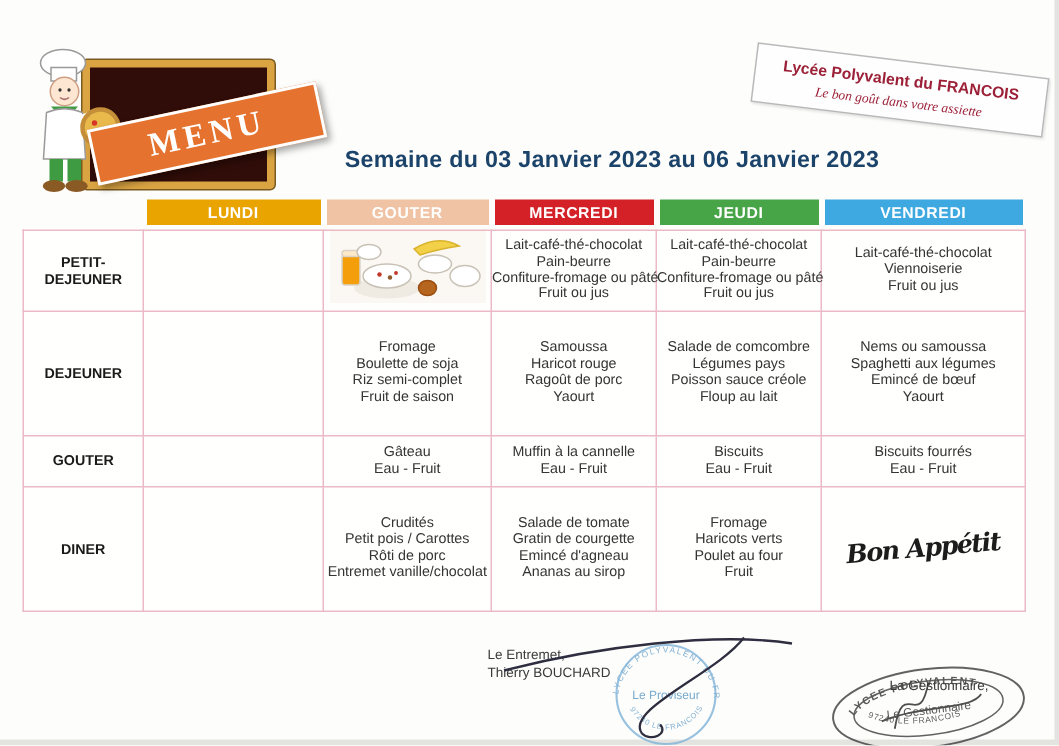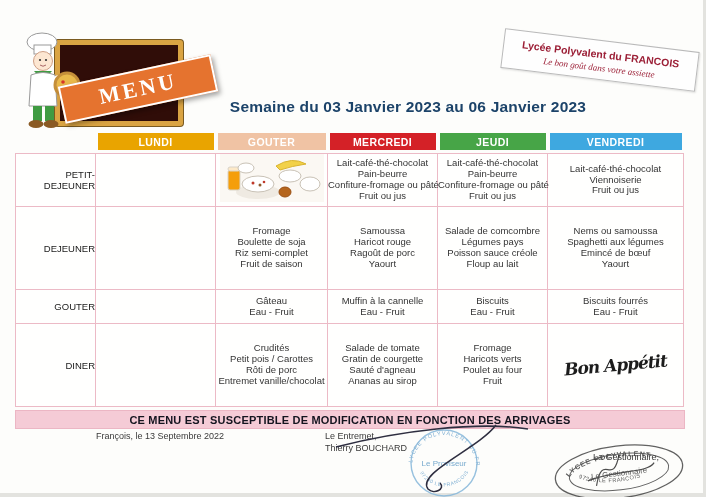--- a/index.html
+++ b/index.html
@@ -54,21 +54,21 @@
     color:#fff; font-weight:bold; font-size:10.5px; letter-spacing:.4px;
   }
   .menu-table tbody th, .menu-table tbody td{
     border:1px solid #ecbac6; background:#fffffe; vertical-align:middle; padding:0;margin-top:21px;
   }
   .menu-table tbody tr:nth-child(1){height:53px;}
   .menu-table tbody tr:nth-child(2){height:83px;}
   .menu-table tbody tr:nth-child(3){height:34px;}
   .menu-table tbody tr:nth-child(4){height:83px;}
   .row-label{
-    font-size:9.5px; font-weight:normal; color:#1a1a1a; text-align:right;
+    font-size:9.5px; font-weight:bold; color:#1a1a1a; text-align:center;
   }
   .cell-items{text-align:center;}
   .cell-items .inner{
     display:flex; flex-direction:column; justify-content:space-around;
     height:100%; padding:3px 0;
   }
   .menu-item{font-size:9.5px; color:#343434; white-space:nowrap; line-height:1.15;}
   .cell-image{text-align:center;}
   .cell-script{text-align:center;}
   .script-text{
@@ -278,42 +278,38 @@
               <div class="menu-item">Crudités</div>
               <div class="menu-item">Petit pois / Carottes</div>
               <div class="menu-item">Rôti de porc</div>
               <div class="menu-item">Entremet vanille/chocolat</div>
             </div>
           </td>
           <td class="cell-items">
             <div class="inner">
               <div class="menu-item">Salade de tomate</div>
               <div class="menu-item">Gratin de courgette</div>
-              <div class="menu-item">Sauté d'agneau</div>
+              <div class="menu-item">Emincé d'agneau</div>
               <div class="menu-item">Ananas au sirop</div>
             </div>
           </td>
           <td class="cell-items">
             <div class="inner">
               <div class="menu-item">Fromage</div>
               <div class="menu-item">Haricots verts</div>
               <div class="menu-item">Poulet au four</div>
               <div class="menu-item">Fruit</div>
             </div>
           </td>
           <td class="cell-script"><div class="script-text">Bon Appétit</div></td>
         </tr>
       </tbody>
   </table>
 
-  <div class="notice">
-    <span>CE MENU EST SUSCEPTIBLE DE MODIFICATION EN FONCTION DES ARRIVAGES</span>
-  </div>
-
-  <div class="place-date">François, le  13 Septembre 2022</div>
+
 
   <div class="proviseur-block">
     <div>Le Entremet,</div>
     <div>Thierry BOUCHARD</div>
   </div>
 
   <div class="gestionnaire-block">
     <div>La Gestionnaire,</div>
   </div>
 

